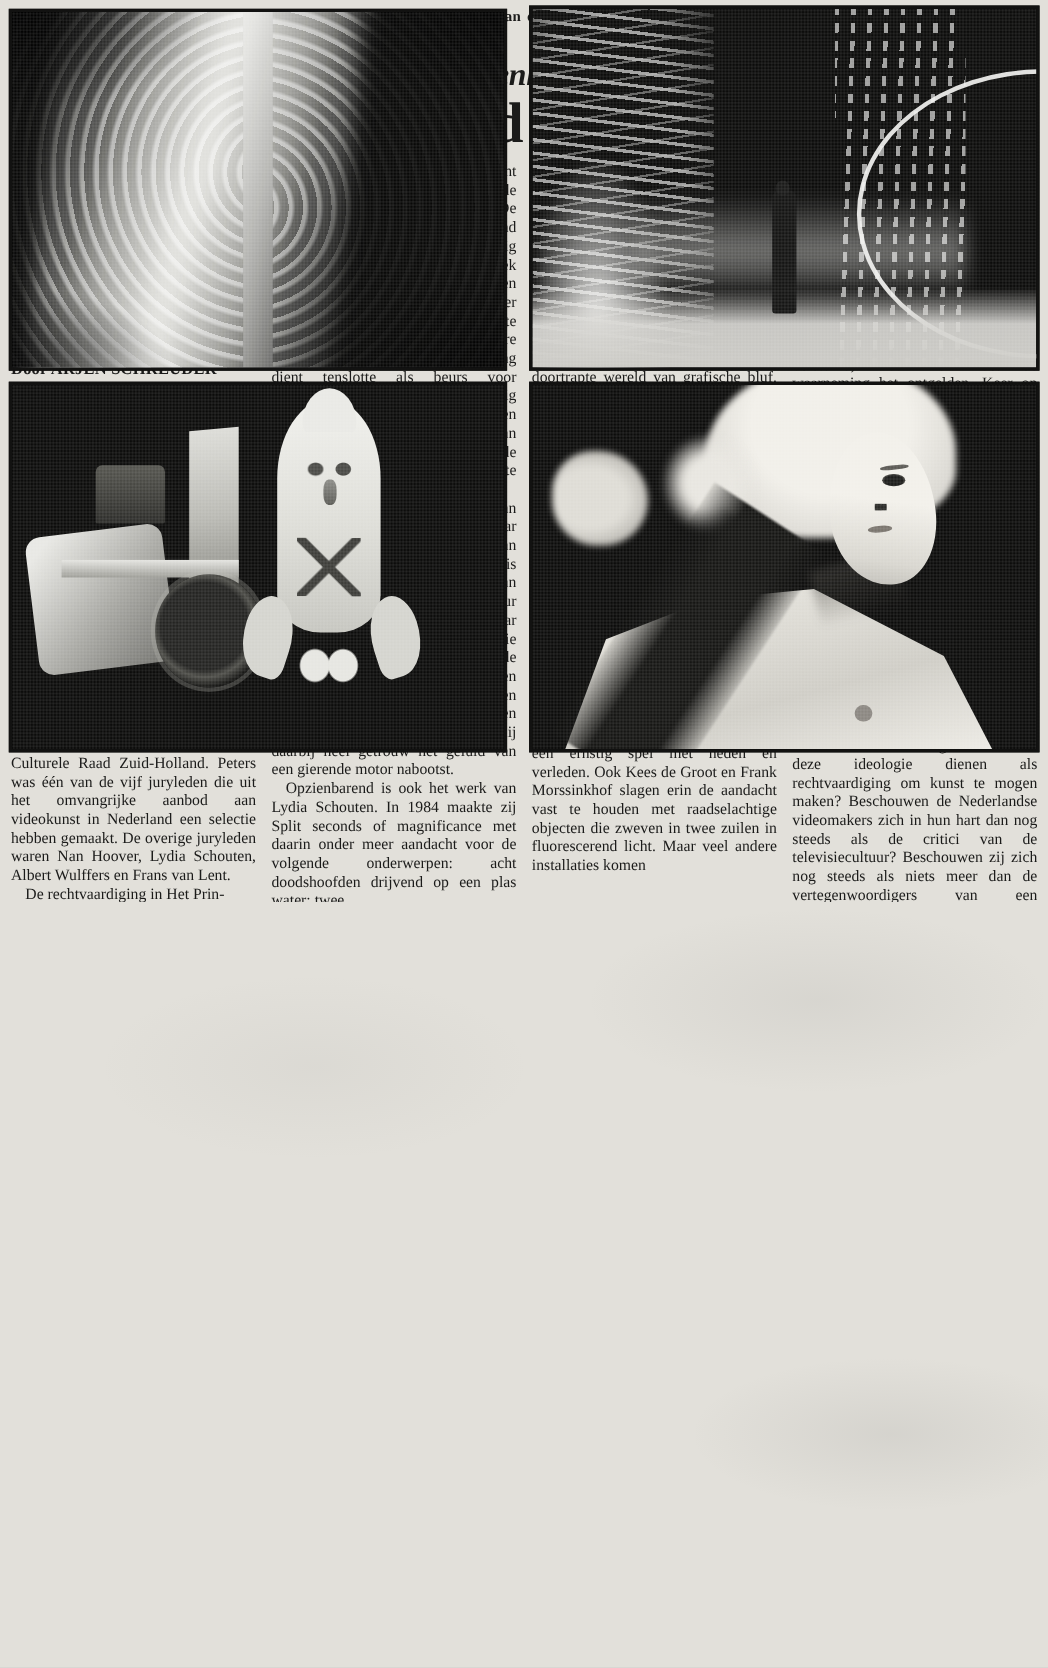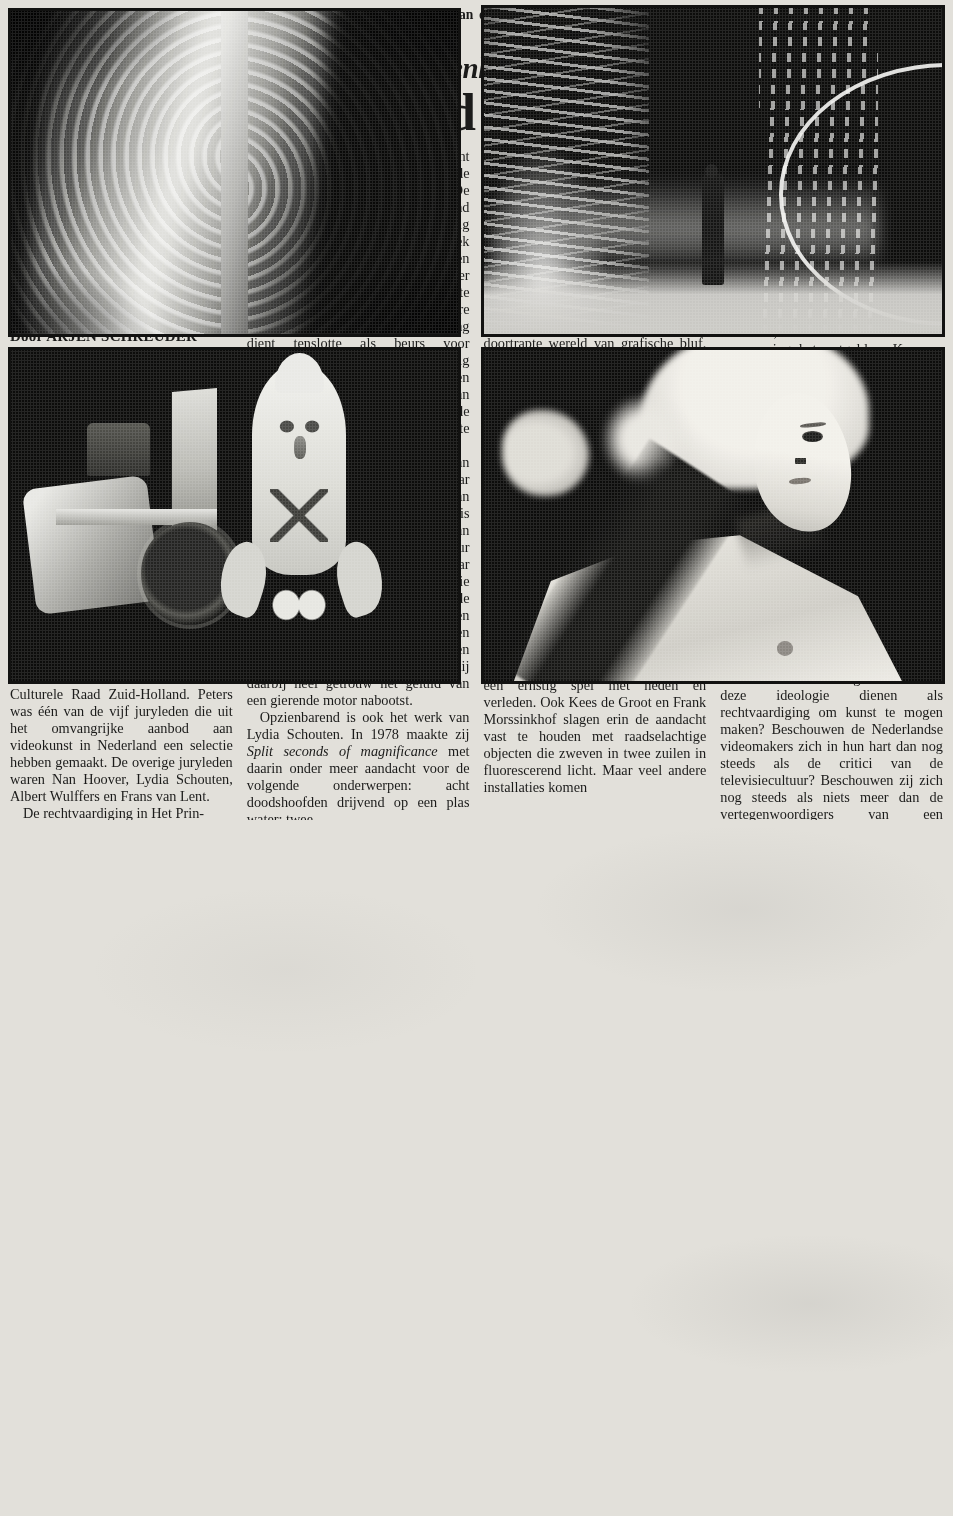--- a/index.html
+++ b/index.html
@@ -109,21 +109,21 @@
   .caption{margin:6px 10px 0;font-weight:bold;font-size:13.6px;line-height:17px;letter-spacing:.1px;word-spacing:2px;}
   .kicker{margin:13px 10px 0;font-style:italic;font-weight:bold;font-size:29px;line-height:1.05;letter-spacing:-.3px;white-space:nowrap;}
   .headline{margin:3px 8px 9px;font-weight:bold;font-size:52px;line-height:1.02;letter-spacing:-1.2px;white-space:nowrap;}
   .columns{display:flex;gap:14px;margin:4px 10px 0;height:672px;overflow:hidden;}
   .col{flex:1 1 0;min-width:0;font-size:14.3px;line-height:17px;text-align:justify;}
   .infobox{border-top:4px solid #1a1a19;border-bottom:3px solid #1a1a19;padding:9px 1px 11px;font-size:15.4px;line-height:20.5px;text-align:left;}
   .byline{padding:9px 0 1px;font-weight:bold;font-size:15px;letter-spacing:.2px;text-align:left;}
   .col p{margin:0;text-indent:13px;}
   .col p.flush{text-indent:0;}
   .col p.gap{margin-top:40px;}
-  .col .it{font-style:italic;margin-top:16px;}
+  .col .it{margin-top:16px;}
   .col h3.subhead{margin:12px 0 7px;font-size:20px;letter-spacing:.2px;text-align:left;}
 </style>
 </head>
 <body>
 
 <div class="page">
 
   <div class="photo-grid">
     <figure class="photo ph1">
       <i class="art band"></i>
@@ -185,21 +185,21 @@
       <div>
           <p class=""><span>Jarenlang hebben veel Nederlandse videokunstenaars gewerkt in een schitterend isolement. Ze beschouwden hun medium als iets dermate bijzonders, dat alleen al de keuze daarvoor het resultaat leek te rechtvaardigen. Zo’n houding is niet verstandig; het is onzinnig te denken dat de keuze van het materiaal iets heeft uit te staan met de waarde van een kunstwerk. De Nederlandse videomakers zouden alle ideologie eens moeten laten varen en aansluiting zoeken bij andere kunstvormen.</span></p>
           <p class=""><span>Aldus de strekking van een betoog van Philip Peters in de catalogus van de tentoonstelling Nederland 4 in museum Het Prinsenhof in Delft, georganiseerd door de verenigde Nederlandse videomakers en de Culturele Raad Zuid-Holland. Peters was één van de vijf juryleden die uit het omvangrijke aanbod aan videokunst in Nederland een selectie hebben gemaakt. De overige juryleden waren Nan Hoover, Lydia Schouten, Albert Wulffers en Frans van Lent.</span></p>
           <p class=""><span>De rechtvaardiging in Het Prin-</span></p>
         </div>
     </div>
     <div class="col">
       <div>
           <p class="flush"><span>senhof geeft een behoorlijk overzicht van de videokunst die in de periode van 1972 tot 1988 werd gemaakt. De bezoeker krijgt een doorlopend programma met ongeveer dertig produkties voorgeschoteld; op verzoek worden ook andere videowerken getoond. In het museum zijn verder tien installaties opgesteld, de meeste met video er op de een of andere manier in verwerkt. De tentoonstelling dient tenslotte als beurs voor kunstuitleencentra; twintig Nederlandse artoteken immers zullen vanaf komend jaar videokunst gaan uitlenen en zij worden in Delft in de gelegenheid gesteld hun collectie op te bouwen.</span></p>
           <p class=""><span>De meest praktische toepassing van video was in de afgelopen twintig jaar waarschijnlijk het registreren van performances. Een aardig voorbeeld is nog steeds de sessie uit 1975 van Marina Abramovic, waarin zij een uur lang meeslepend het lange zwarte haar kamt. We zien in Delft verder Harrie de Kroon in zijn conceptuele periode hevig in de weer met het opstapelen van blokken, het schudden van handen en het omslaan van bladzijden uit een fotoboek over race-auto’s terwijl hij daarbij heel getrouw het geluid van een gierende motor nabootst.</span></p>
-          <p class=""><span>Opzienbarend is ook het werk van Lydia Schouten. In 1978 maakte zij </span><span class="it">Split seconds of magnificance</span><span> met daarin onder meer aandacht voor de volgende onderwerpen: acht doodshoofden drijvend op een plas water; twee</span></p>
+          <p class=""><span>Opzienbarend is ook het werk van Lydia Schouten. In 1984 maakte zij </span><span class="it">Split seconds of magnificance</span><span> met daarin onder meer aandacht voor de volgende onderwerpen: acht doodshoofden drijvend op een plas water; twee</span></p>
         </div>
     </div>
     <div class="col">
       <div>
           <p class="flush"><span>mannen die zich laten verschalken door een wenkende blondine achter een waterval en ondertitels als: ‘Als de toekomst voor je voeten lag, zo plat als een pannekoek, dan zou je er overheen springen, haar oprollen en opeten’.</span></p>
           <p class=""><span>Intelligent is </span><span class="it">Hyster Pulsate</span><span> (1984) van Jaap Drupsteen, een kunstige produktie waarin goed geklede dames en heren zich staande houden in de doortrapte wereld van grafische bluf. Ook het zogeheten elektronische schilderen van Livinus en Jeep van der Bundt intrigeert; in </span><span class="it">Moiré</span><span> (1972) en </span><span class="it">Percussion</span><span> (1978) zet zenuwslopende muziek het beeld met behulp van de computer in beweging.</span></p>
           <h3 class="subhead">Humor</h3>
           <p class=""><span>Is het dus een geslaagde expositie? Niet helemaal. Allereerst is er in Delft ook veel twijfelachtigs te zien; zwaarwichtige beelden die voor symboliek moeten doorgaan en talloze mislukte pogingen tot naïeve humor. Verder zijn de opgestelde installaties niet allemaal even boeiend. Heiner Holtappels overtuigt; hij zette een zaal onder een laagje water, verduisterde de ruimte en speelt daarin met video’s een ernstig spel met heden en verleden. Ook Kees de Groot en Frank Morssinkhof slagen erin de aandacht vast te houden met raadselachtige objecten die zweven in twee zuilen in fluorescerend licht. Maar veel andere installaties komen</span></p>
         </div>
     </div>

